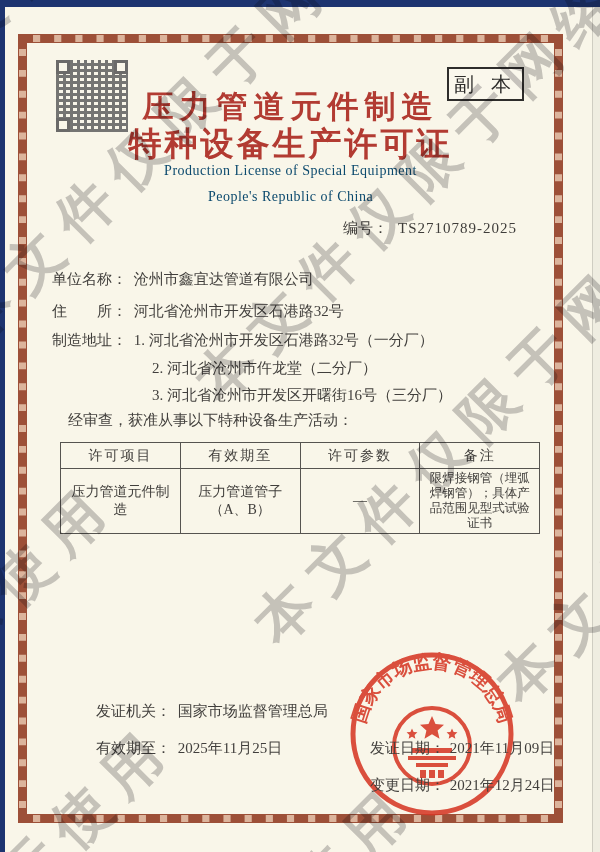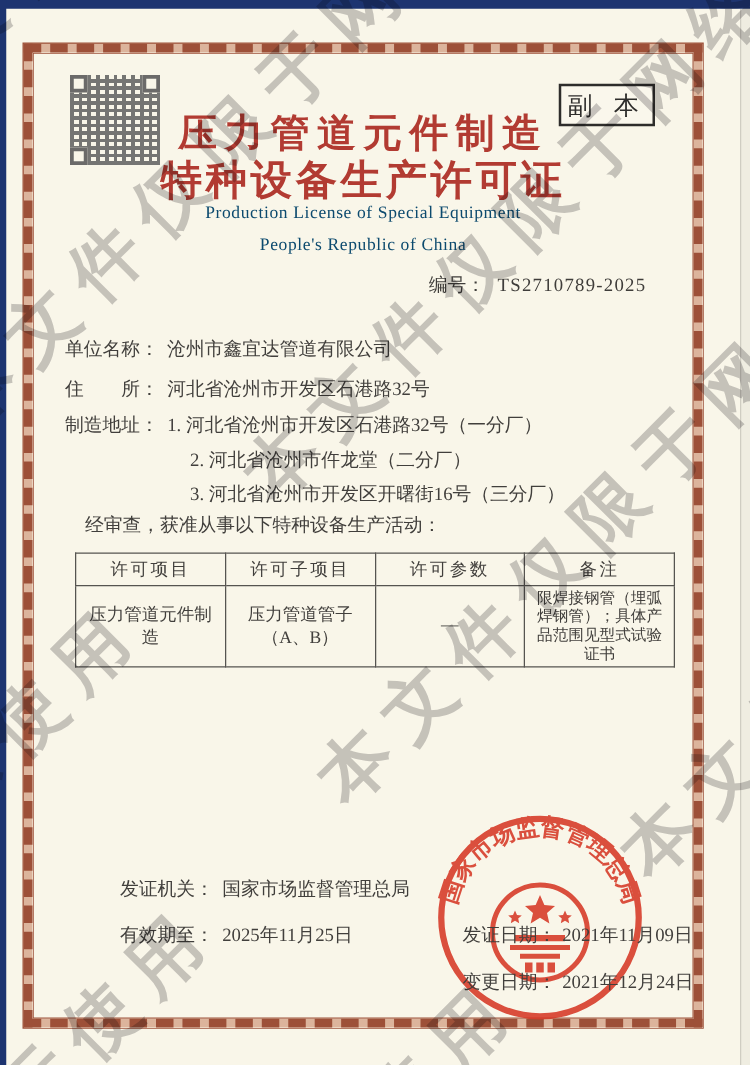--- a/index.html
+++ b/index.html
@@ -115,21 +115,21 @@
 </div>
 <div class="abs inf r5">
   <span>3. 河北省沧州市开发区开曙街16号（三分厂）</span>
 </div>
 <div class="abs approval">经审查，获准从事以下特种设备生产活动：</div>
 
 <table class="lic">
   <tbody>
       <tr>
     <th class="c1">许可项目</th>
-    <th class="c2">许可子项目</th>
+    <th class="c2">有效期至</th>
     <th class="c3">许可参数</th>
     <th class="c4" style="text-align:center;">备注</th>
   </tr>
   <tr>
     <td class="c1">压力管道元件制造</td>
     <td class="c2">压力管道管子（A、B）</td>
     <td class="c3">—</td>
     <td class="c4">限焊接钢管（埋弧焊钢管）；具体产品范围见型式试验证书</td>
   </tr>
 </tbody>

